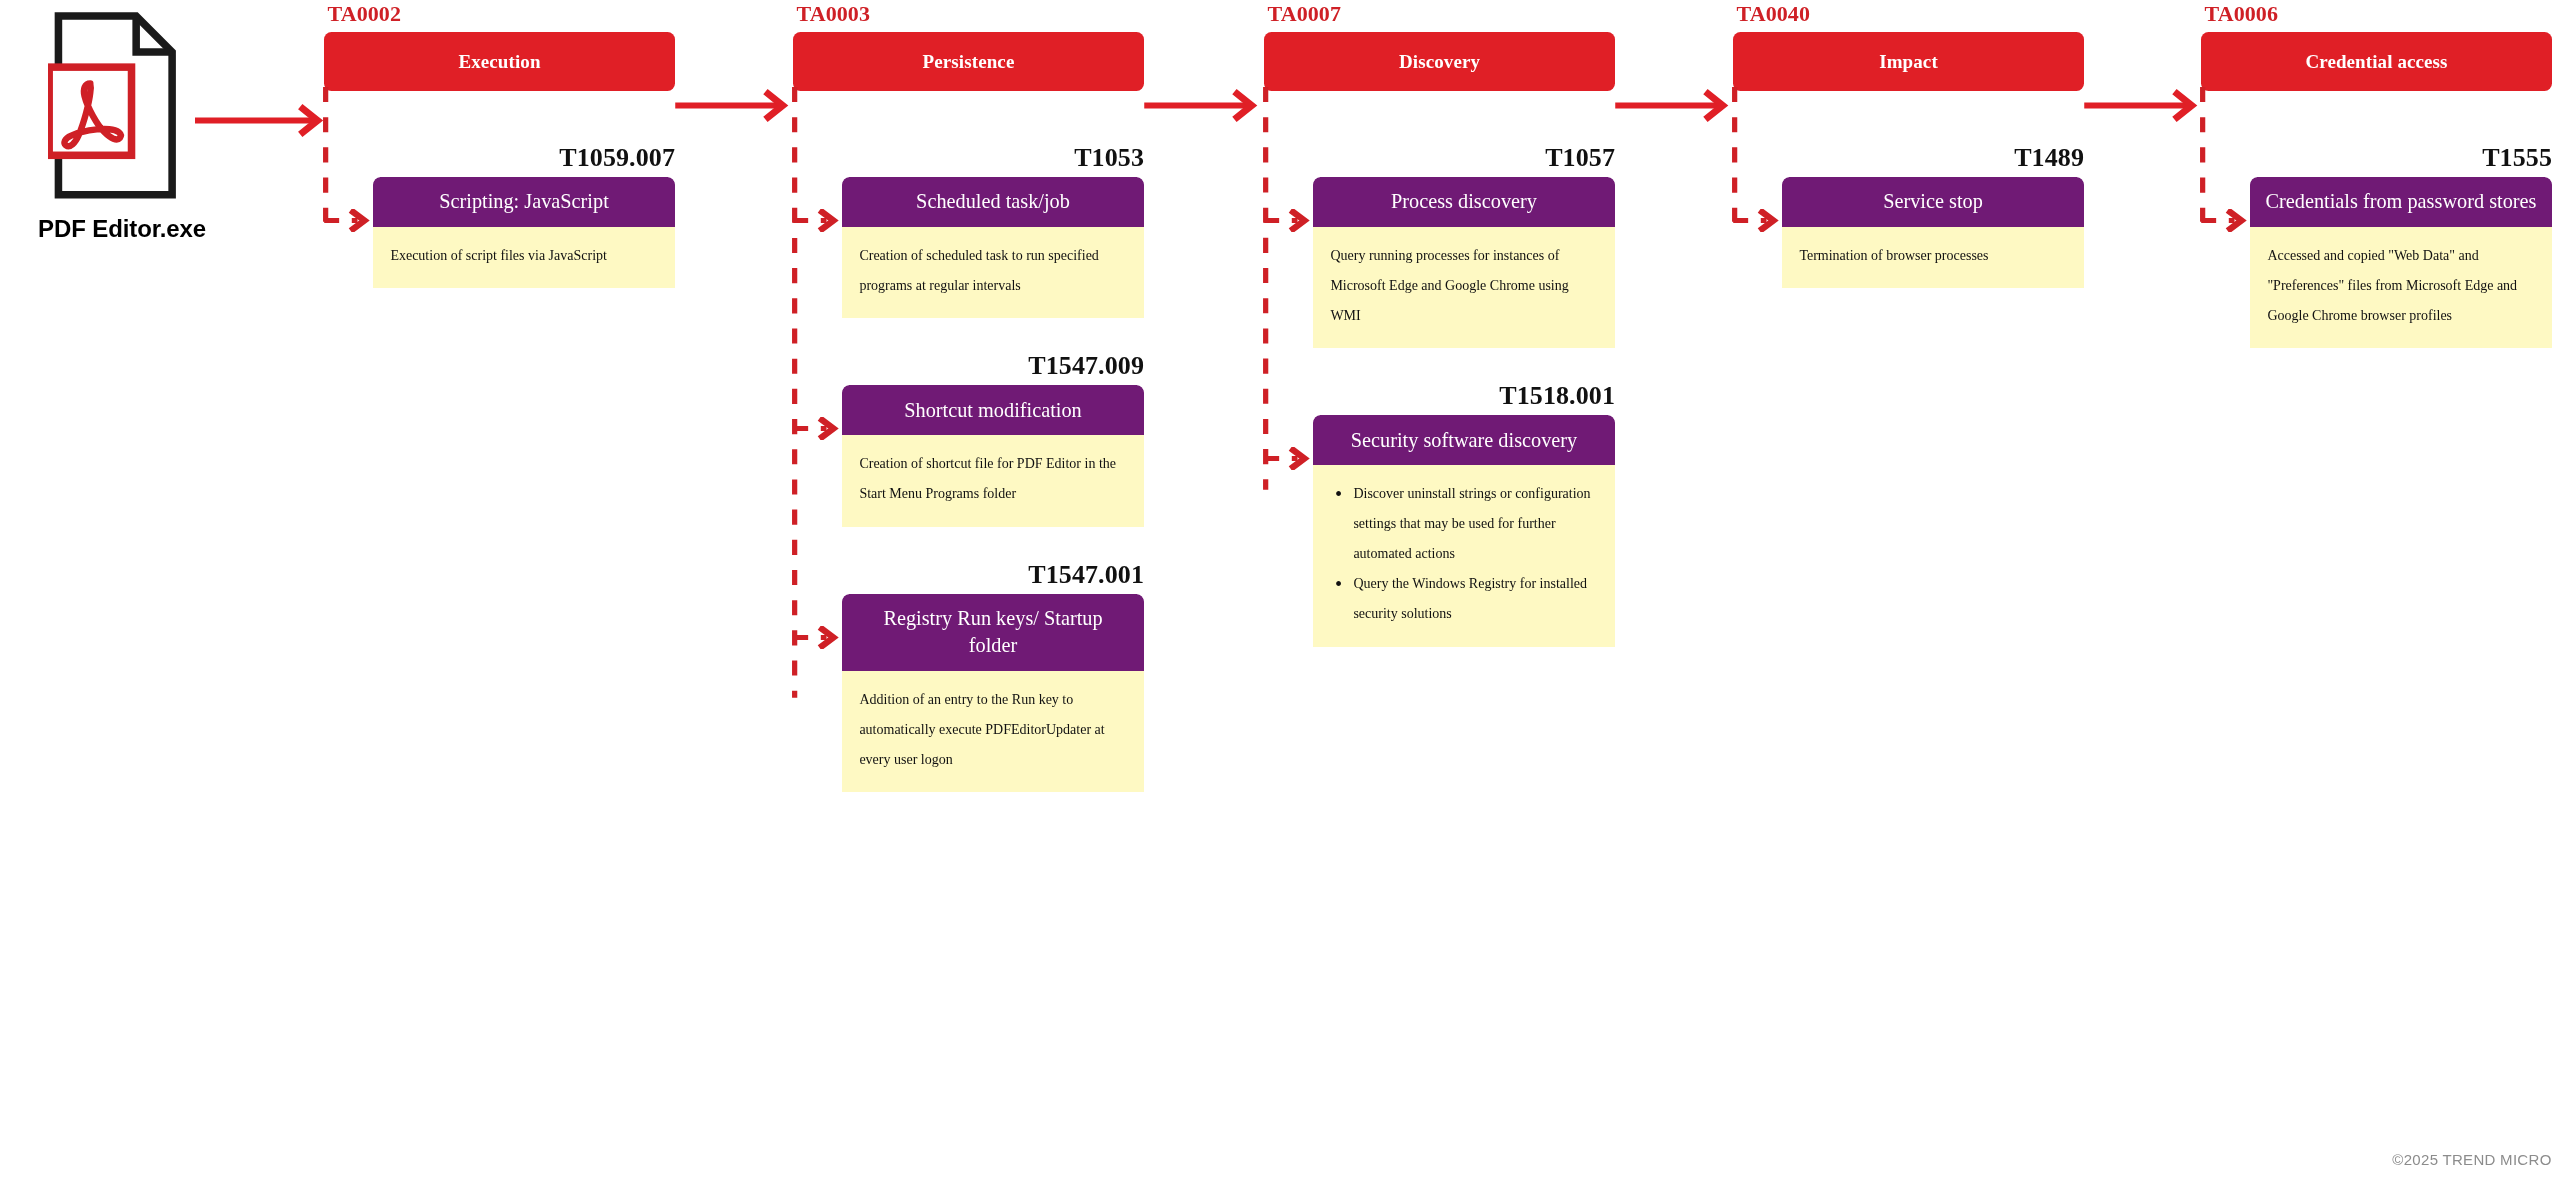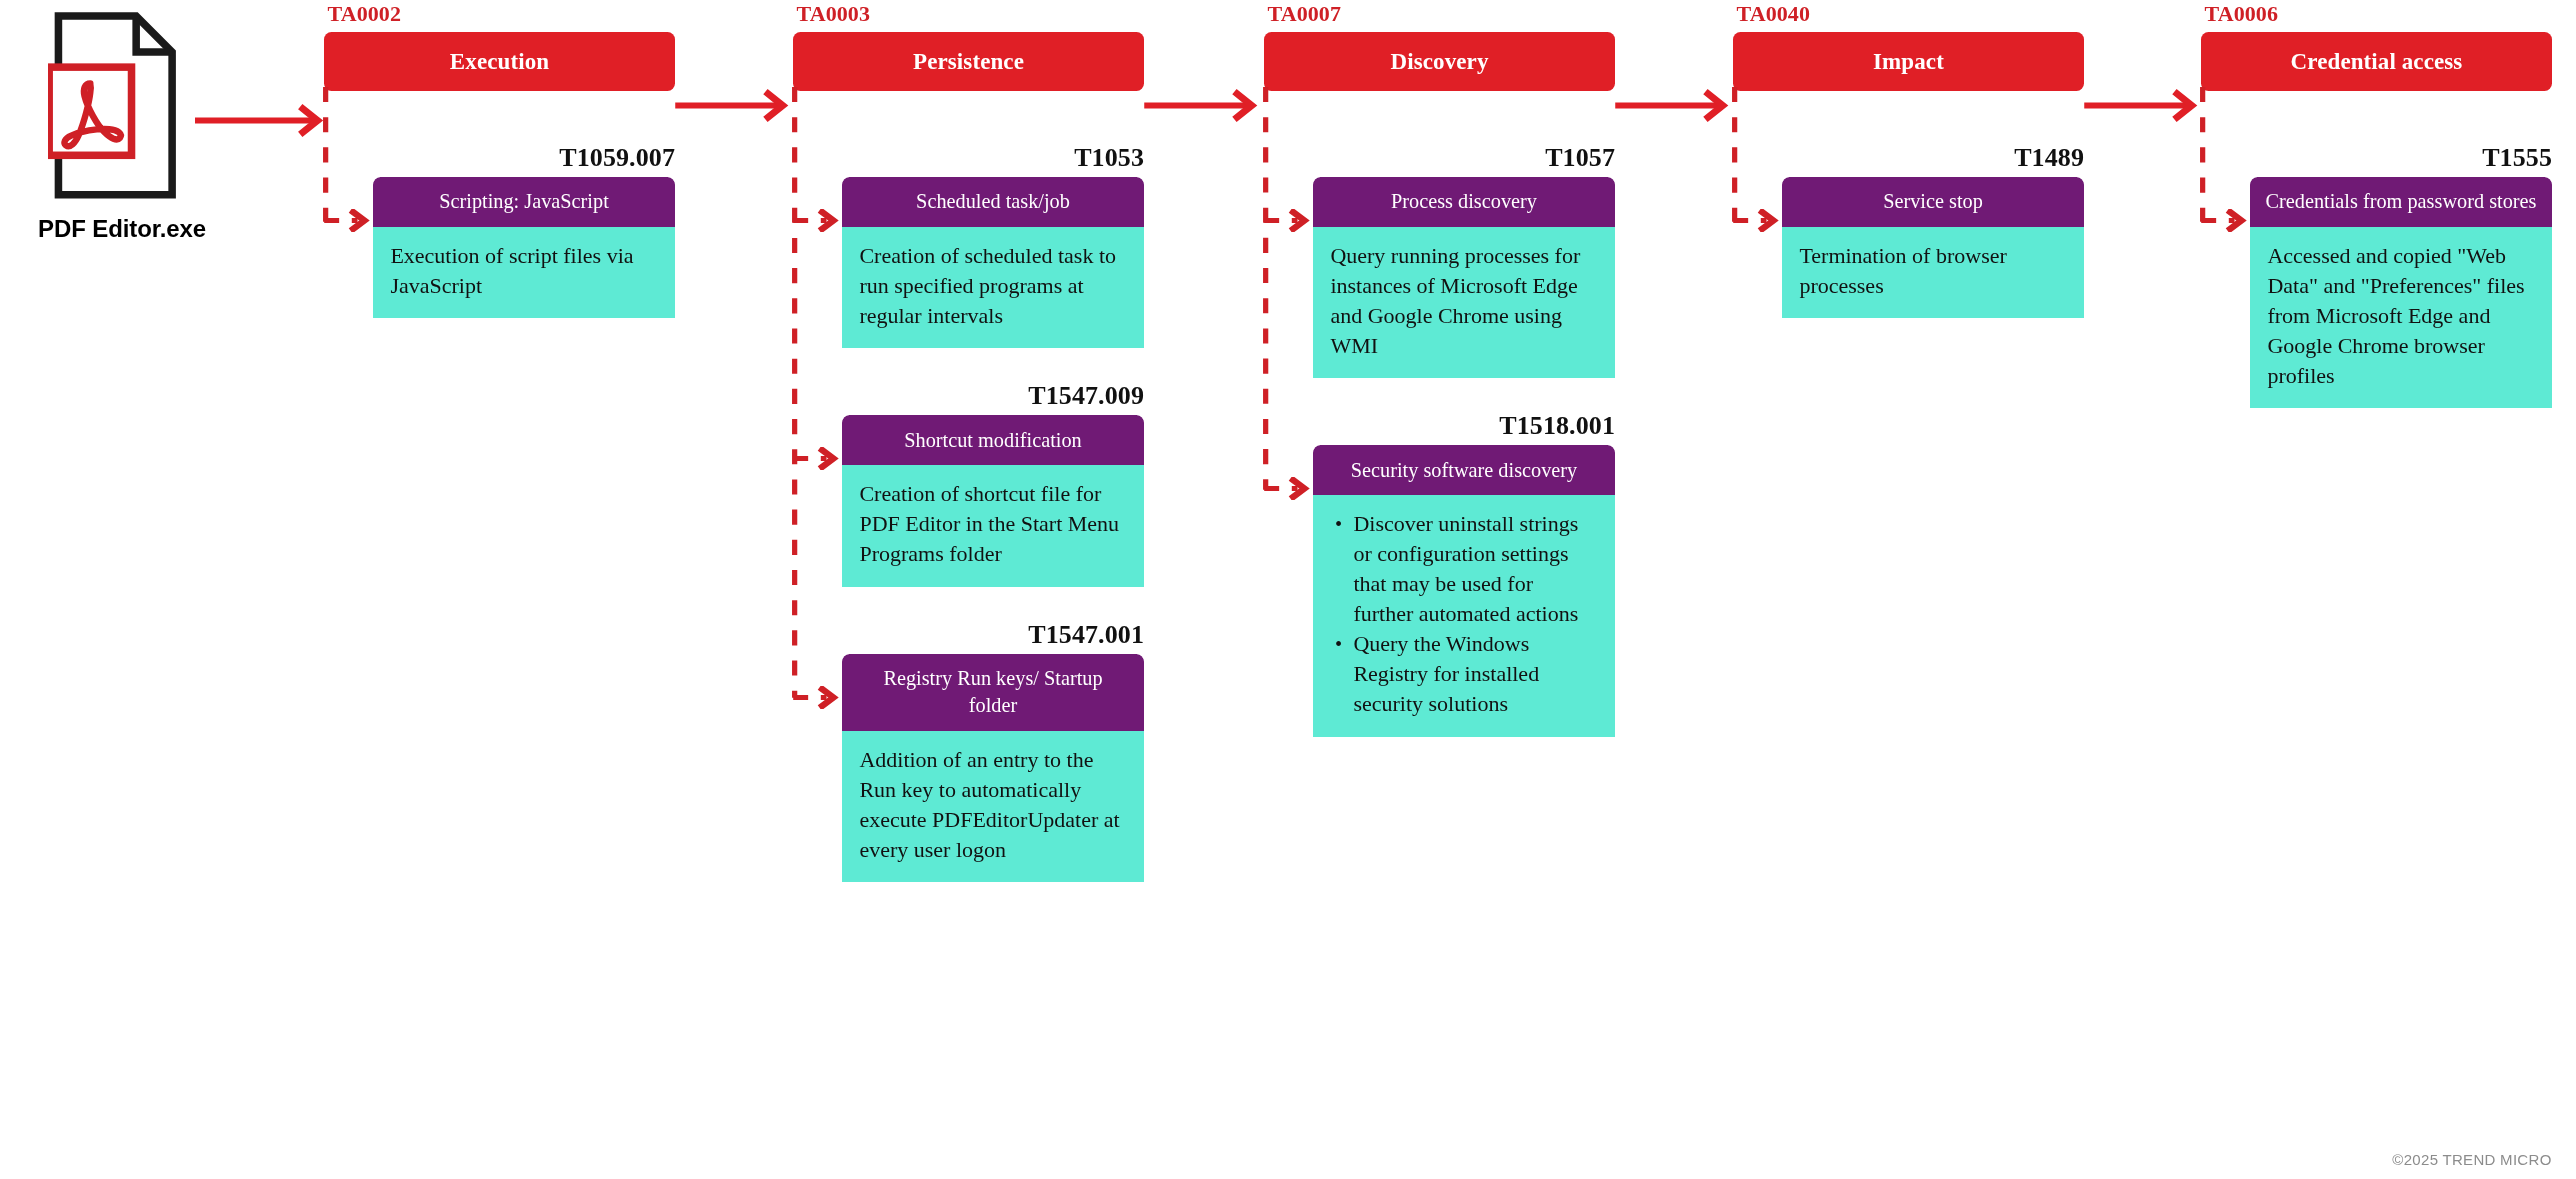--- a/index.html
+++ b/index.html
@@ -26,21 +26,21 @@
   
   .col { position: absolute; top: 0; width: 351px; font-family: Liberation Serif, serif; }
   .tactic-id {
     font-size: 22px; font-weight: bold; color: #cf2026;
     letter-spacing: 0.1px; margin-left: 3.5px; margin-bottom: 5.2px;
     height: 27px; line-height: 27px;
   }
   .tactic-box {
     height: 59px; background: #e01f26; border-radius: 7.5px;
     display: flex; align-items: center; justify-content: center;
-    color: #ffffff; font-size: 23px; font-weight: bold;
+    color: #ffffff; font-size: 19px; font-weight: bold;
     letter-spacing: 0.1px;
   }
   
   .tactic-link { position: absolute; top: 87px; height: 37px; width: 119px; }
 
   
   .spine { position: absolute; left: -1.7px; top: 87px; width: 70px; }
 
   
   .techs { position: absolute; left: 49px; top: 144px; width: 302px; }
@@ -52,22 +52,22 @@
   }
   .tech-card { width: 302px; border-radius: 7.5px 7.5px 0 0; overflow: hidden; }
   .tech-head {
     background: #701a75; color: #ffffff;
     font-size: 20.3px; line-height: 27px;
     text-align: center; padding: 11.6px 15px;
     border-radius: 7.5px 7.5px 0 0;
     min-height: 50px; display: flex; align-items: center; justify-content: center;
   }
   .tech-body {
-    background: #5eead4; color: #111;
-    font-size: 22px; line-height: 30px;
+    background: #fef9c3; color: #111;
+    font-size: 14px; line-height: 30px;
     padding: 14px 17.4px 17.4px 17.4px;
   }
   .tech-body ul { list-style: none; }
   .tech-body li { position: relative; padding-left: 23px; }
   .tech-body li::before {
     content: "\2022"; position: absolute; left: 4.6px; top: 0;
     font-size: 20.3px; line-height: 30px;
   }
 
   

